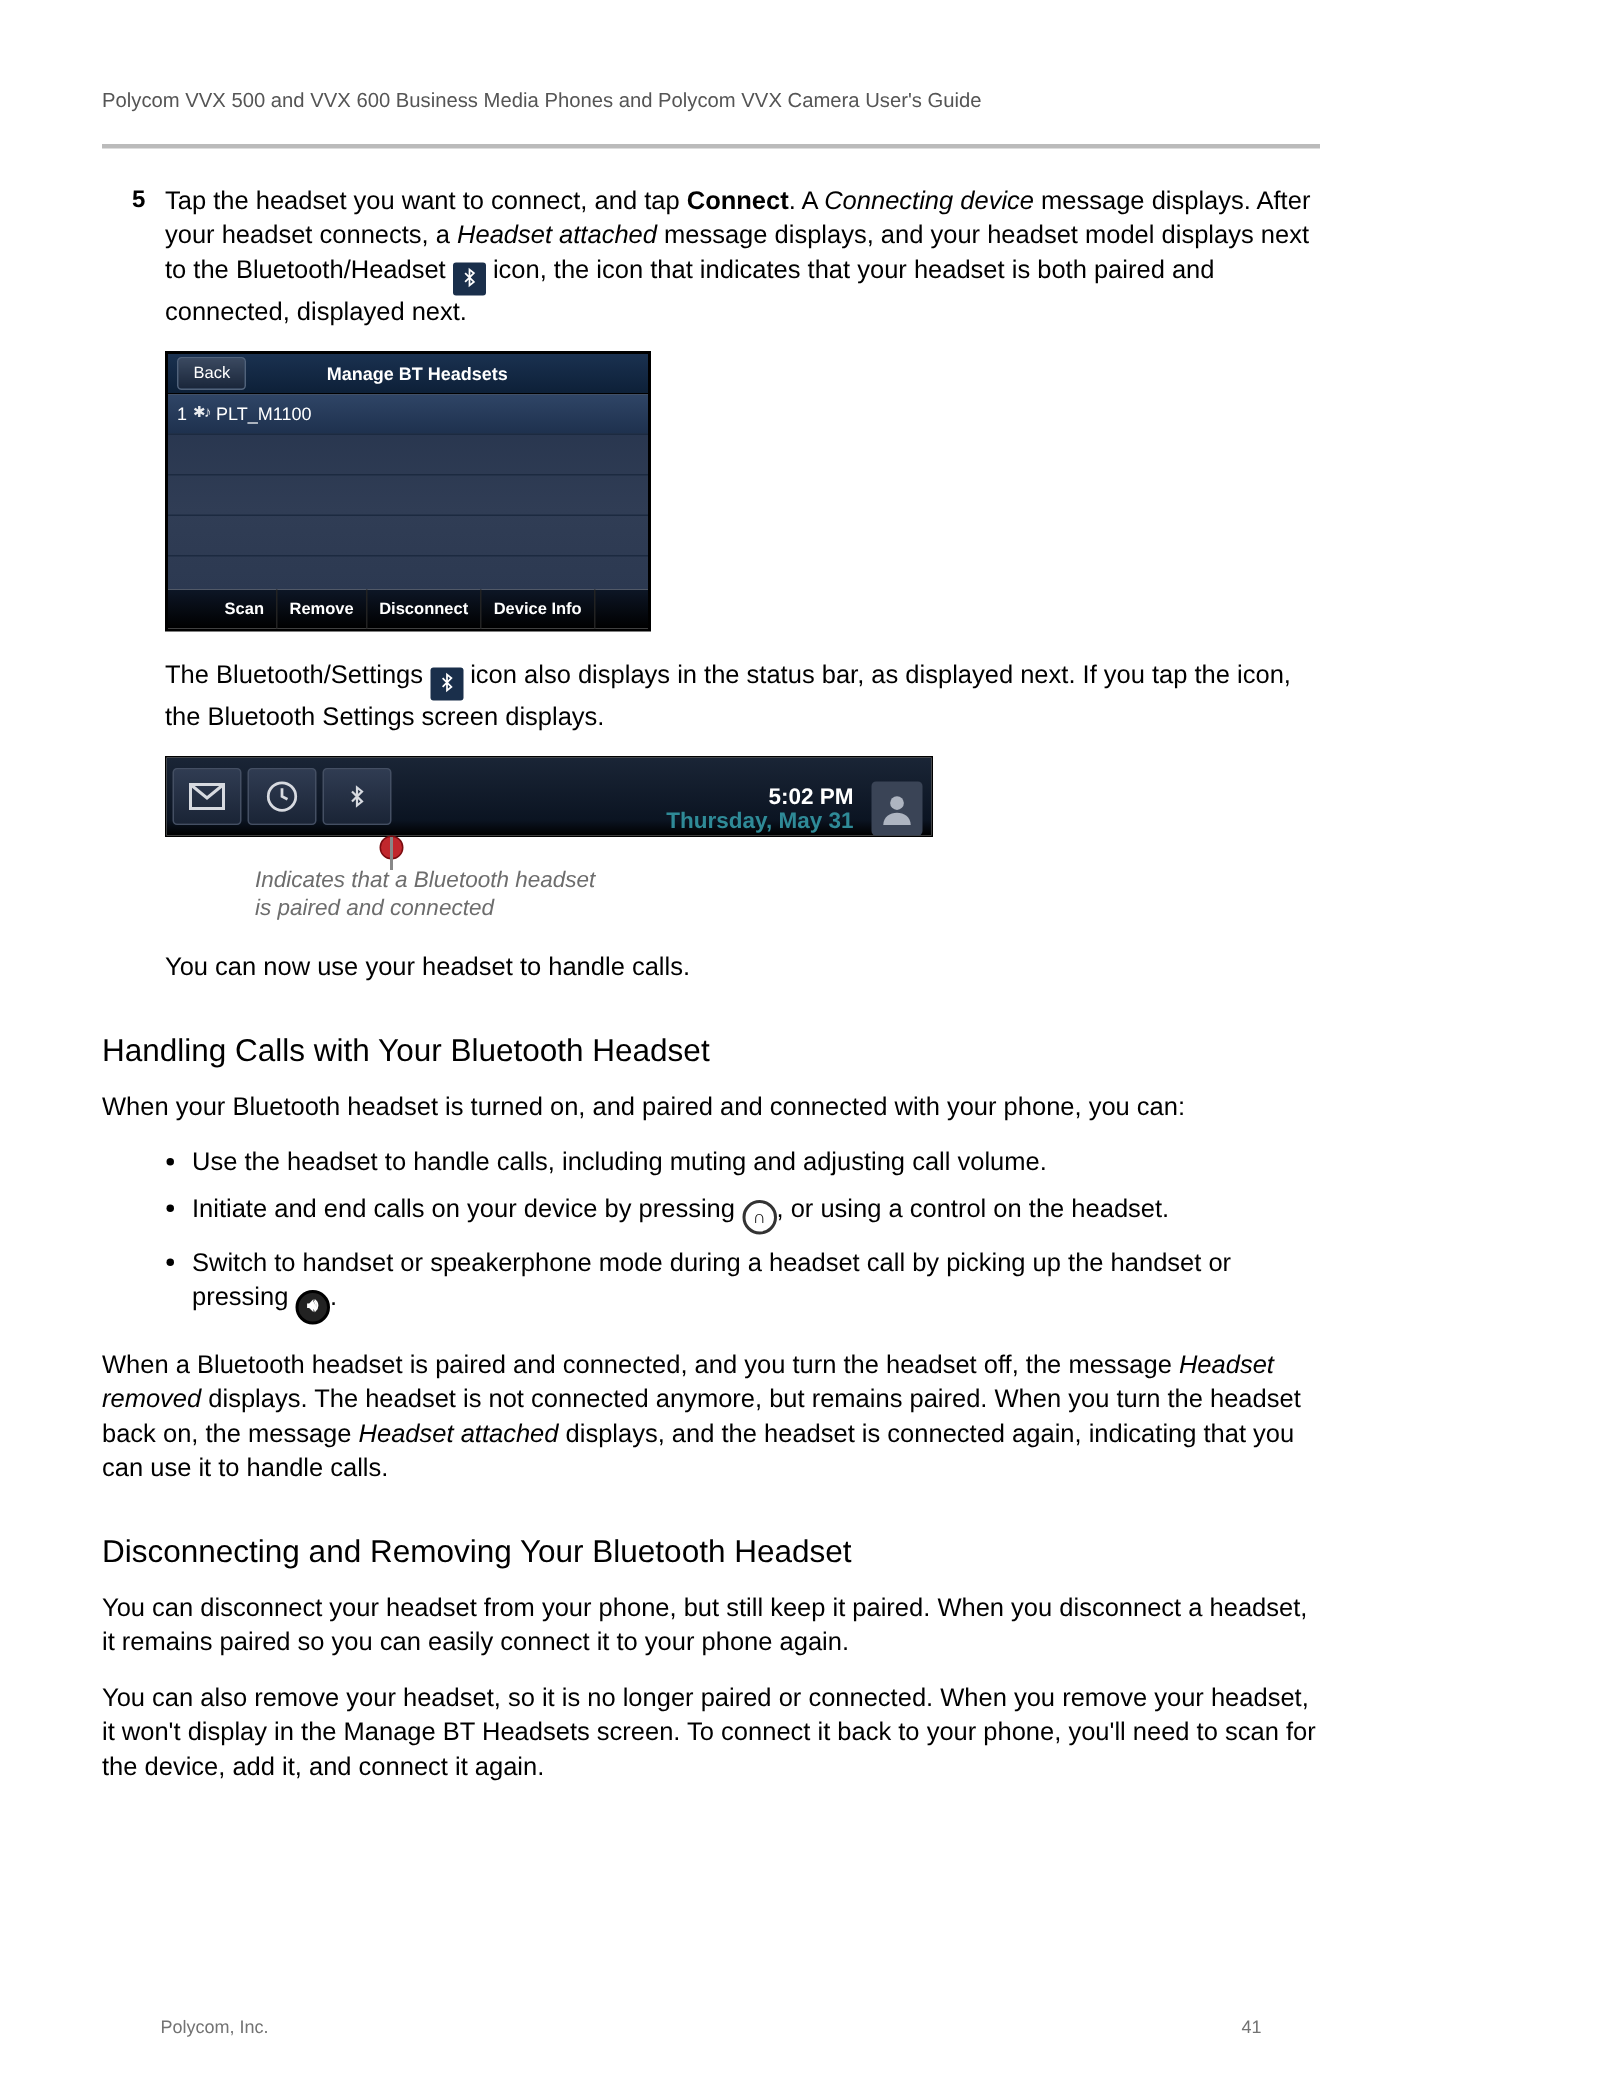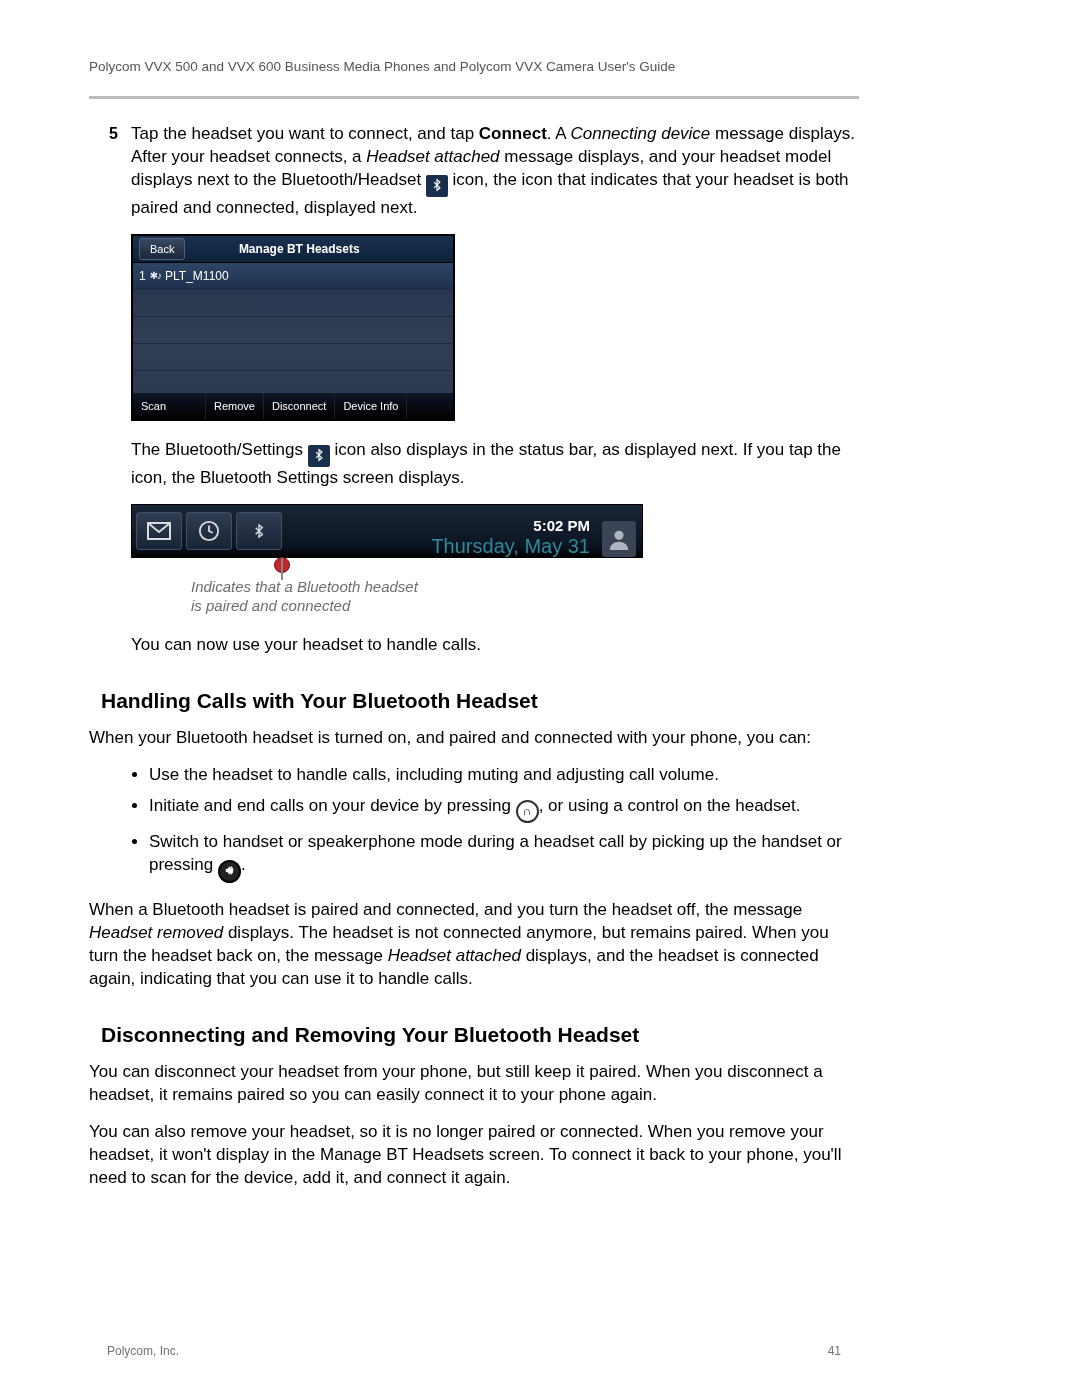--- a/index.html
+++ b/index.html
@@ -1,51 +1,51 @@
 <!DOCTYPE html>
 <html><head>
 <meta charset="utf-8">
 <style>
   body{margin:0;background:#fff;font-family:Arial,Helvetica,sans-serif;color:#000;font-size:17px;line-height:1.35}
-  .page{width:948px;height:1397px;box-sizing:border-box;padding:58px 89px 40px;position:relative}
+  .page{width:948px;height:1397px;box-sizing:border-box;padding:58px 68px 40px;position:relative}
   .running-head{font-size:13.5px;color:#555;margin-bottom:8px}
   .head-rule{height:3px;background:#bbb;margin:20px 0 24px}
   .indent{margin-left:42px;position:relative}
   .step-num{position:absolute;left:-22px;top:0;font-weight:bold;font-size:16px}
   p{margin:0 0 14px}
   b{font-weight:bold}
   i{font-style:italic}
   .small-icon{display:inline-block;width:22px;height:22px;background:#1a2f4b;border-radius:2px;color:#fff;font-size:13px;line-height:22px;text-align:center;vertical-align:-5px}
   .small-icon svg{vertical-align:-2px}
   
   .bt-manage{width:320px;border:2px solid #000;margin:10px 0 18px}
   .bt-topbar{height:26px;background:linear-gradient(#1a3150,#0d2038);display:flex;align-items:center;border-bottom:1px solid #000}
   .bt-back{background:linear-gradient(#3a4960,#1a263a);color:#fff;font-size:11px;border:1px solid #51627a;border-radius:3px;padding:3px 10px;margin-left:6px}
   .bt-title{flex:1;text-align:center;color:#fff;font-size:12px;font-weight:bold;margin-left:-40px}
   .bt-list{height:130px;background:linear-gradient(#26344d,#303d55 60%,#2c3951);display:flex;flex-direction:column}
   .bt-row{display:flex;align-items:center;height:26px;border-bottom:1px solid #1c2a40;color:#fff;font-size:12px;padding-left:6px;gap:4px}
   .bt-row.sel{background:linear-gradient(#2f4566,#1e314e)}
   .bt-icon{display:inline-block;font-size:10px;opacity:.9;letter-spacing:-1px}
   .bt-space{flex:1}
   .bt-bottombar{height:26px;background:linear-gradient(#0d1626,#000);display:flex}
-  .bt-btn{flex-shrink:0;color:#fff;font-size:11px;font-weight:normal;text-align:left;line-height:26px;border-right:1px solid #222;padding:0 8px}
+  .bt-btn{flex-shrink:0;color:#fff;font-size:11px;font-weight:bold;text-align:right;line-height:26px;border-right:1px solid #222;padding:0 8px}
   .bt-btn:first-child{width:56px}
   
   .status-img{width:512px;margin:12px 0 18px}
   .status-bar{height:52px;background:linear-gradient(#1a2536,#0b1422 80%,#000);display:flex;align-items:flex-end;border:1px solid #000}
   .status-icons{display:flex;align-items:center;height:100%}
   .sicon{width:44px;height:36px;margin:0 0 0 4px;display:flex;align-items:center;justify-content:center;color:#d7dae0;font-size:22px;background:linear-gradient(#303c52,#1a2436);border:1px solid #444f63;border-radius:3px}
   .status-right{flex:1;text-align:right;padding-right:6px}
   .status-time{color:#fff;font-size:15px;font-weight:bold;line-height:1.1}
-  .status-date{color:#2f8a97;font-size:20px;font-weight:normal;line-height:1.1}
+  .status-date{color:#2f8a97;font-size:15px;font-weight:bold;line-height:1.1}
   .avatar{width:34px;height:36px;background:#3a4456;border-radius:3px;margin:0 6px;display:flex;align-items:center;justify-content:center;color:#aeb5c1;font-size:20px}
   .pin{width:14px;height:14px;background:#c1272d;border-radius:50%;border:1px solid #7a0c10;margin:-1px auto 0;position:relative;left:-105px}
   .pin:after{content:"";display:block;width:2px;height:22px;background:#888;margin:0 auto}
   .caption{text-align:left;font-style:italic;color:#6d6d6d;font-size:15px;width:320px;margin:4px 0 0 60px;line-height:1.3}
-  h2{font-size:21px;font-weight:bold;margin:30px 12px 12px}
+  h2{font-size:21px;font-weight:normal;margin:30px 0 12px}
   ul{margin:8px 0 16px;padding-left:60px}
   li{margin-bottom:8px}
   .circ-icon{display:inline-block;width:19px;height:19px;border:2px solid #333;border-radius:50%;vertical-align:-4px;text-align:center;font-size:12px;line-height:19px;font-weight:bold}
   .circ-icon.dark{background:#222;color:#fff;border-color:#000;line-height:17px}
   .footer{position:absolute;bottom:38px;left:107px;right:107px;font-size:12px;color:#737373;display:flex;justify-content:space-between}
 </style>
 </head>
 <body>
 
 <div class="page">

